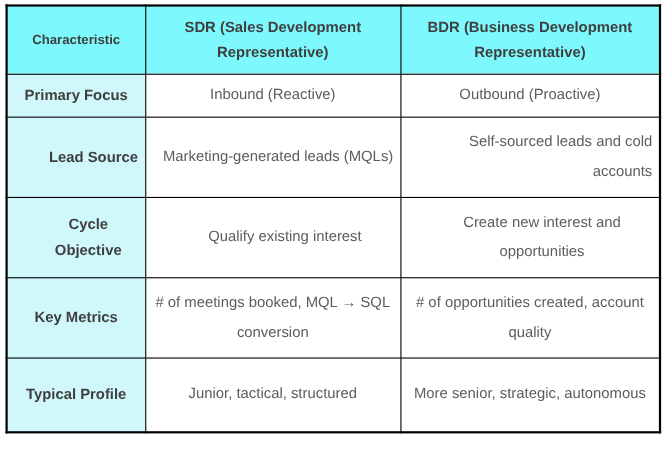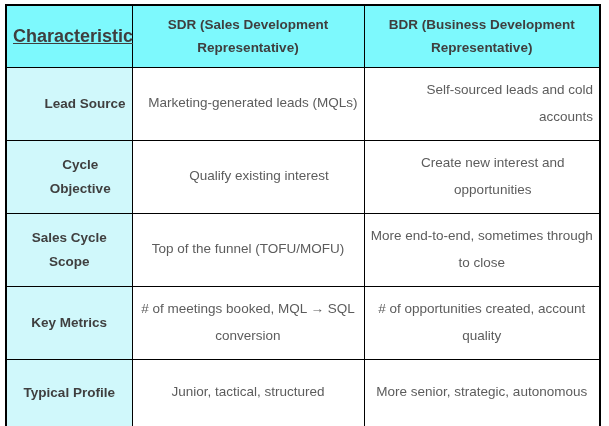--- a/index.html
+++ b/index.html
@@ -40,22 +40,21 @@
   thead th {
     background: #7df9fd;
     color: #3f3f3f;
     font-weight: bold;
     font-size: 13.5px;
     line-height: 1.75;
     height: 62px;
     box-sizing: border-box;
   }
   thead th.head-char {
-    font-size: 18px;
-    text-decoration: underline;
+    font-size: 12px;
   }
 
   tbody th.row-label {
     background: #d0f8fb;
     color: #3f3f3f;
     font-weight: bold;
     font-size: 13.5px;
     line-height: 1.75;
   }
 
@@ -85,34 +84,34 @@
       <col class="c-bdr">
     </colgroup>
     <thead>
       <tr>
         <th class="head-char" scope="col">Characteristic</th>
         <th scope="col">SDR (Sales Development Representative)</th>
         <th scope="col">BDR (Business Development Representative)</th>
       </tr>
     </thead>
     <tbody>
+      <tr class="r-primary">
+        <th class="row-label" scope="row">Primary Focus</th>
+        <td class="cell">Inbound (Reactive)</td>
+        <td class="cell">Outbound (Proactive)</td>
+      </tr>
       <tr class="r-lead">
         <th class="row-label" scope="row">Lead Source</th>
         <td class="cell">Marketing-generated leads (MQLs)</td>
         <td class="cell">Self-sourced leads and cold accounts</td>
       </tr>
       <tr class="r-objective">
         <th class="row-label" scope="row">Cycle Objective</th>
         <td class="cell">Qualify existing interest</td>
         <td class="cell">Create new interest and opportunities</td>
-      </tr>
-      <tr class="r-scope">
-        <th class="row-label" scope="row">Sales Cycle Scope</th>
-        <td class="cell">Top of the funnel (TOFU/MOFU)</td>
-        <td class="cell">More end-to-end, sometimes through to close</td>
       </tr>
       <tr class="r-metrics">
         <th class="row-label" scope="row">Key Metrics</th>
         <td class="cell"># of meetings booked, MQL → SQL conversion</td>
         <td class="cell"># of opportunities created, account quality</td>
       </tr>
       <tr class="r-profile">
         <th class="row-label" scope="row">Typical Profile</th>
         <td class="cell">Junior, tactical, structured</td>
         <td class="cell">More senior, strategic, autonomous</td>

